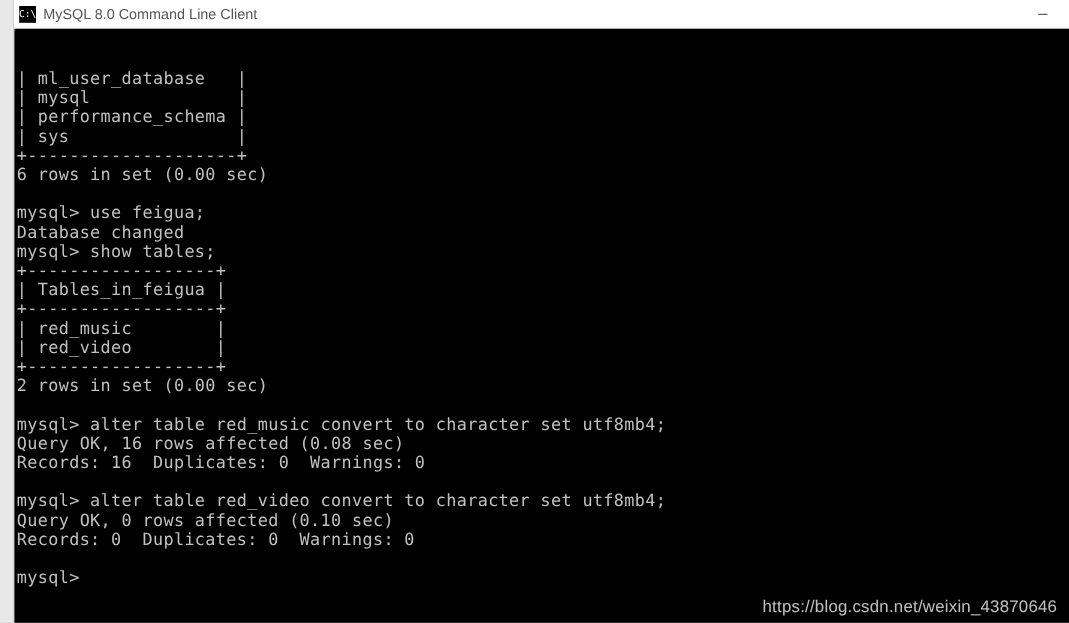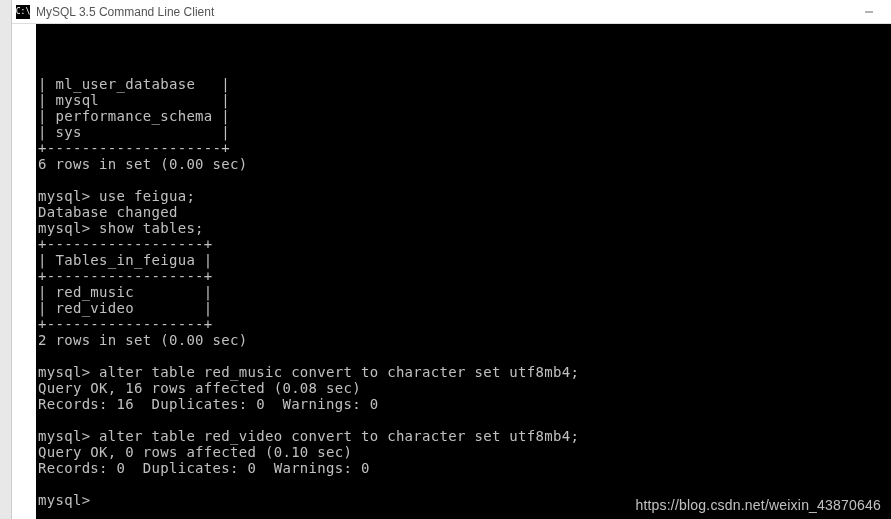--- a/index.html
+++ b/index.html
@@ -65,26 +65,25 @@
     font-size: 10px;
     color: #666;
   }
   .terminal {
     flex: 1;
     background: #000;
     color: #c0c0c0;
     font-family: "NSimSun", "SimSun", "Consolas", monospace;
     font-size: 14px;
     line-height: 16px;
-    padding: 20px 0 0 2px;
+    padding: 2px 0 0 2px;
     white-space: pre;
     overflow: hidden;
     position: relative;
     letter-spacing: 0.3px;
-    margin-left: 24px;
   }
   .terminal .line { min-height: 16px; }
   .watermark {
     position: absolute;
     right: 10px;
     bottom: 6px;
     color: rgba(255,255,255,0.75);
     font-family: Liberation Sans, sans-serif;
     font-size: 14px;
     letter-spacing: 0.2px;
@@ -93,21 +92,21 @@
 </style>
 </head>
 <body>
 
 <div class="left-edge">
 </div>
 
 <div class="window">
   <div class="titlebar">
     <div class="icon">C:\</div>
-    <div class="title">MySQL 3.5 Command Line Client</div>
+    <div class="title">MySQL 8.0 Command Line Client</div>
     <div class="win-controls">
       <div class="win-btn">
         <svg width="10" height="10" viewBox="0 0 10 10">
             <line x1="1" y1="5" x2="9" y2="5" stroke="#666" stroke-width="1"></line>
           </svg>
       </div>
     </div>
   </div>
   <div class="terminal" id="term">
     <div class="line">| ml_user_database   |</div><div class="line">| mysql              |</div><div class="line">| performance_schema |</div><div class="line">| sys                |</div><div class="line">+--------------------+</div><div class="line">6 rows in set (0.00 sec)</div><div class="line"></div><div class="line">mysql&gt; use feigua;</div><div class="line">Database changed</div><div class="line">mysql&gt; show tables;</div><div class="line">+------------------+</div><div class="line">| Tables_in_feigua |</div><div class="line">+------------------+</div><div class="line">| red_music        |</div><div class="line">| red_video        |</div><div class="line">+------------------+</div><div class="line">2 rows in set (0.00 sec)</div><div class="line"></div><div class="line">mysql&gt; alter table red_music convert to character set utf8mb4;</div><div class="line">Query OK, 16 rows affected (0.08 sec)</div><div class="line">Records: 16  Duplicates: 0  Warnings: 0</div><div class="line"></div><div class="line">mysql&gt; alter table red_video convert to character set utf8mb4;</div><div class="line">Query OK, 0 rows affected (0.10 sec)</div><div class="line">Records: 0  Duplicates: 0  Warnings: 0</div><div class="line"></div><div class="line">mysql&gt;</div><div class="line"></div><div class="watermark">https://blog.csdn.net/weixin_43870646</div>

